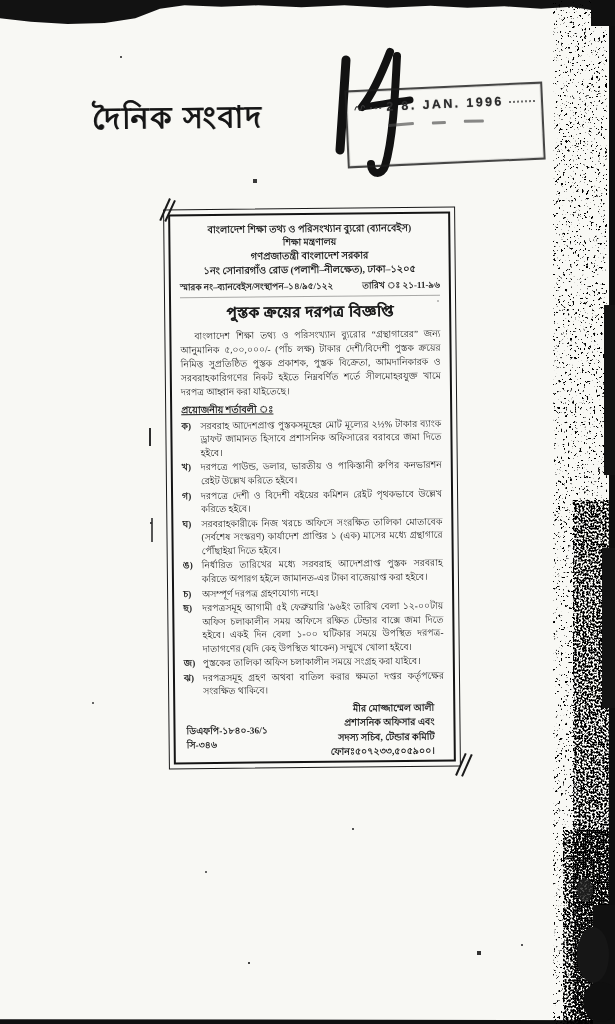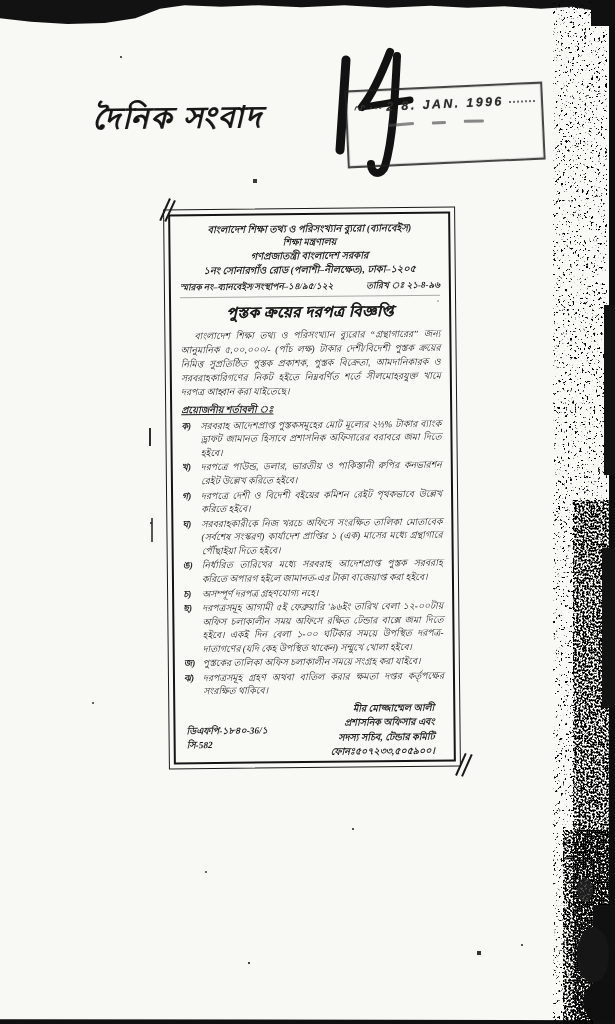--- a/index.html
+++ b/index.html
@@ -1,17 +1,17 @@
 <!DOCTYPE html>
 <html><head>
 <meta charset="utf-8">
 <style>
   html,body{margin:0;padding:0;background:#e8e8e4;}
   .page{position:relative;width:615px;height:1024px;background:#f8f8f4;overflow:hidden;
-        font-family:"Liberation Serif", serif;color:#1e1e1e;font-style:italic;}
+        font-family:"Liberation Serif", serif;color:#1e1e1e;}
   
   .torn-top{position:absolute;left:0;top:0;width:100%;height:26px;background:#121212;
     clip-path:polygon(0 0,100% 0,100% 30%,97% 42%,93% 26%,88% 34%,82% 24%,76% 30%,70% 22%,63% 30%,56% 20%,49% 28%,42% 20%,36% 26%,30% 20%,26% 34%,22% 70%,17% 88%,11% 92%,5% 84%,0 70%);}
   .bottom-strip{position:absolute;left:0;bottom:0;width:100%;height:8px;background:#101010;
     clip-path:polygon(0 40%,100% 52%,100% 100%,0 100%);}
   .noise-right{position:absolute;right:0;top:0;width:80px;height:1024px;}
   .page-specks{position:absolute;left:0;top:0;width:2px;height:2px;background:transparent;
     box-shadow:254px 180px 0 1px #3a3a3a,150px 522px 0 0 #4a4a4a,300px 424px 0 0 #555,
       248px 962px 0 0 #444,478px 952px 0 1px #333,521px 944px 0 0 #555,92px 702px 0 0 #666,
       352px 828px 0 0 #555,205px 871px 0 0 #666,437px 300px 0 0 #666,120px 56px 0 0 #555,
@@ -137,21 +137,21 @@
     </svg>
 
     <div class="notice-inner">
       <div class="org-line">বাংলাদেশ শিক্ষা তথ্য ও পরিসংখ্যান ব্যুরো (ব্যানবেইস)</div>
       <div class="org-line small">শিক্ষা মন্ত্রণালয়</div>
       <div class="org-line">গণপ্রজাতন্ত্রী বাংলাদেশ সরকার</div>
       <div class="org-line">১নং সোনারগাঁও রোড (পলাশী–নীলক্ষেত), ঢাকা–১২০৫</div>
 
       <div class="memo-row">
         <span>স্মারক নং–ব্যানবেইস/সংস্থাপন–১৪/৯৫/১২২</span>
-        <span>তারিখ ঃ ২১-8-৯৬</span>
+        <span>তারিখ ঃ ২১-11-৯৬</span>
       </div>
 
       <div class="notice-title">পুস্তক ক্রয়ের দরপত্র বিজ্ঞপ্তি</div>
 
       <div class="intro">বাংলাদেশ শিক্ষা তথ্য ও পরিসংখ্যান ব্যুরোর “গ্রন্থাগারের” জন্য আনুমানিক ৫,০০,০০০/- (পাঁচ লক্ষ) টাকার দেশী/বিদেশী পুস্তক ক্রয়ের নিমিত্ত সুপ্রতিষ্ঠিত পুস্তক প্রকাশক, পুস্তক বিক্রেতা, আমদানিকারক ও সরবরাহকারিগণের নিকট হইতে নিম্নবর্ণিত শর্তে সীলমোহরযুক্ত খামে দরপত্র আহ্বান করা যাইতেছে।</div>
 
       <div class="cond-heading">প্রয়োজনীয় শর্তাবলী ঃ</div>
 
       <div class="cond-row">
         <span class="cond-label">ক)</span>
@@ -192,18 +192,18 @@
 
       <div class="sig-block">
         <div>মীর মোজ্জাম্মেল আলী</div>
         <div>প্রশাসনিক অফিসার এবং</div>
         <div>সদস্য সচিব, টেন্ডার কমিটি</div>
         <div>ফোনঃ৫০৭২৩৩,৫০৫৯০০।</div>
       </div>
 
       <div class="codes">
         <div>ডিএফপি-১৮৪০-36/১</div>
-        <div>সি-582</div>
+        <div>সি-৩৪৬</div>
       </div>
     </div>
   </div>
 
 </div>
 
 </body></html>

